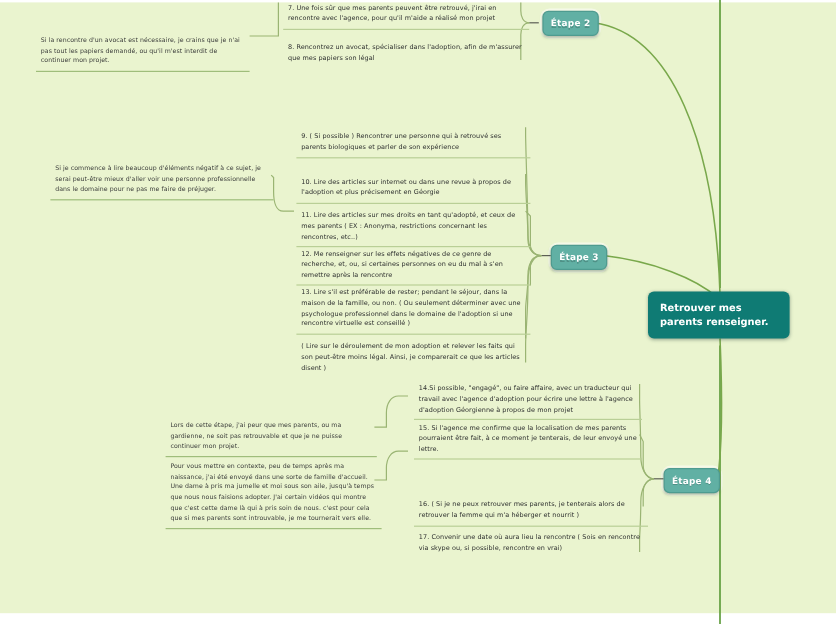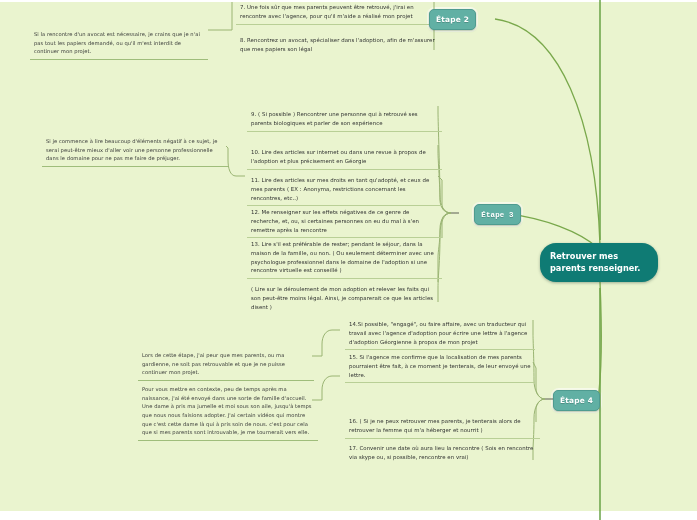--- a/index.html
+++ b/index.html
@@ -54,21 +54,21 @@
     box-shadow:0 1px 2px rgba(60,90,60,.35);
     text-shadow:0 1px 0 rgba(0,0,0,.18);
     letter-spacing:.2px;
   }
   .etape .halo{position:absolute;inset:-3px;border-radius:8px;background:rgba(255,255,255,.55);z-index:-1;}
 
   
   #central{
     position:absolute;
     background:#0f7b74;
-    border-radius:16px;
+    border-radius:5px;
     color:#ffffff;
     font-weight:bold;
     font-size:8.2px;
     line-height:1.45;
     padding:8px 10px;
     box-sizing:border-box;
     box-shadow:0 1px 3px rgba(40,70,60,.4);
   }
   #central span{display:block;}
 </style>
@@ -120,21 +120,21 @@
     <span>7. Une fois sûr que mes parents peuvent être retrouvé, j'irai en rencontre avec l'agence, pour qu'il m'aide a réalisé mon projet</span>
   </div>
   <div class="item" style="left:236px;top:33px;width:205px;">
     <span>8. Rencontrez un avocat, spécialiser dans l'adoption, afin de m'assurer que mes papiers son légal</span>
   </div>
 
   <div class="note" style="left:30px;top:27px;width:178px;">
     <span>Si la rencontre d'un avocat est nécessaire, je crains que je n'ai pas tout les papiers demandé, ou qu'il m'est interdit de continuer mon projet.</span>
   </div>
 
-  <div class="etape" style="left:429px;top:9px;width:45px;height:19px;">
+  <div class="etape" style="left:452px;top:9px;width:45px;height:19px;">
     <span class="halo"></span>
     <span>Étape 2</span>
   </div>
 
   <div class="item sep" style="left:247px;top:107px;width:195px;">
     <span>9. ( Si possible ) Rencontrer une personne qui à retrouvé ses parents biologiques et parler de son expérience</span>
   </div>
   <div class="item sep" style="left:247px;top:145px;width:195px;">
     <span>10. Lire des articles sur internet ou dans une revue à propos de l'adoption et plus précisement en Géorgie</span>
   </div>
@@ -148,21 +148,21 @@
     <span>13. Lire s'il est préférable de rester; pendant le séjour, dans la maison de la famille, ou non. ( Ou seulement déterminer avec une psychologue professionnel dans le domaine de l'adoption si une rencontre virtuelle est conseillé )</span>
   </div>
   <div class="item" style="left:247px;top:282px;width:195px;">
     <span>( Lire sur le déroulement de mon adoption et relever les faits qui son peut-être moins légal. Ainsi, je comparerait ce que les articles disent )</span>
   </div>
 
   <div class="note" style="left:42px;top:134px;width:186px;">
     <span>Si je commence à lire beaucoup d'éléments négatif à ce sujet, je serai peut-être mieux d'aller voir une personne professionnelle dans le domaine pour ne pas me faire de préjuger.</span>
   </div>
 
-  <div class="etape" style="left:474px;top:204px;width:45px;height:19px;font-family:Liberation Mono, monospace;">
+  <div class="etape" style="left:459px;top:204px;width:45px;height:19px;">
     <span class="halo"></span>
     <span>Étape 3</span>
   </div>
 
   <div id="central" style="left:540px;top:243px;width:118px;height:39px;">
     <span>Retrouver mes</span>
     <span>parents renseigner.</span>
   </div>
 
   <div class="item sep" style="left:345px;top:317px;width:190px;">

